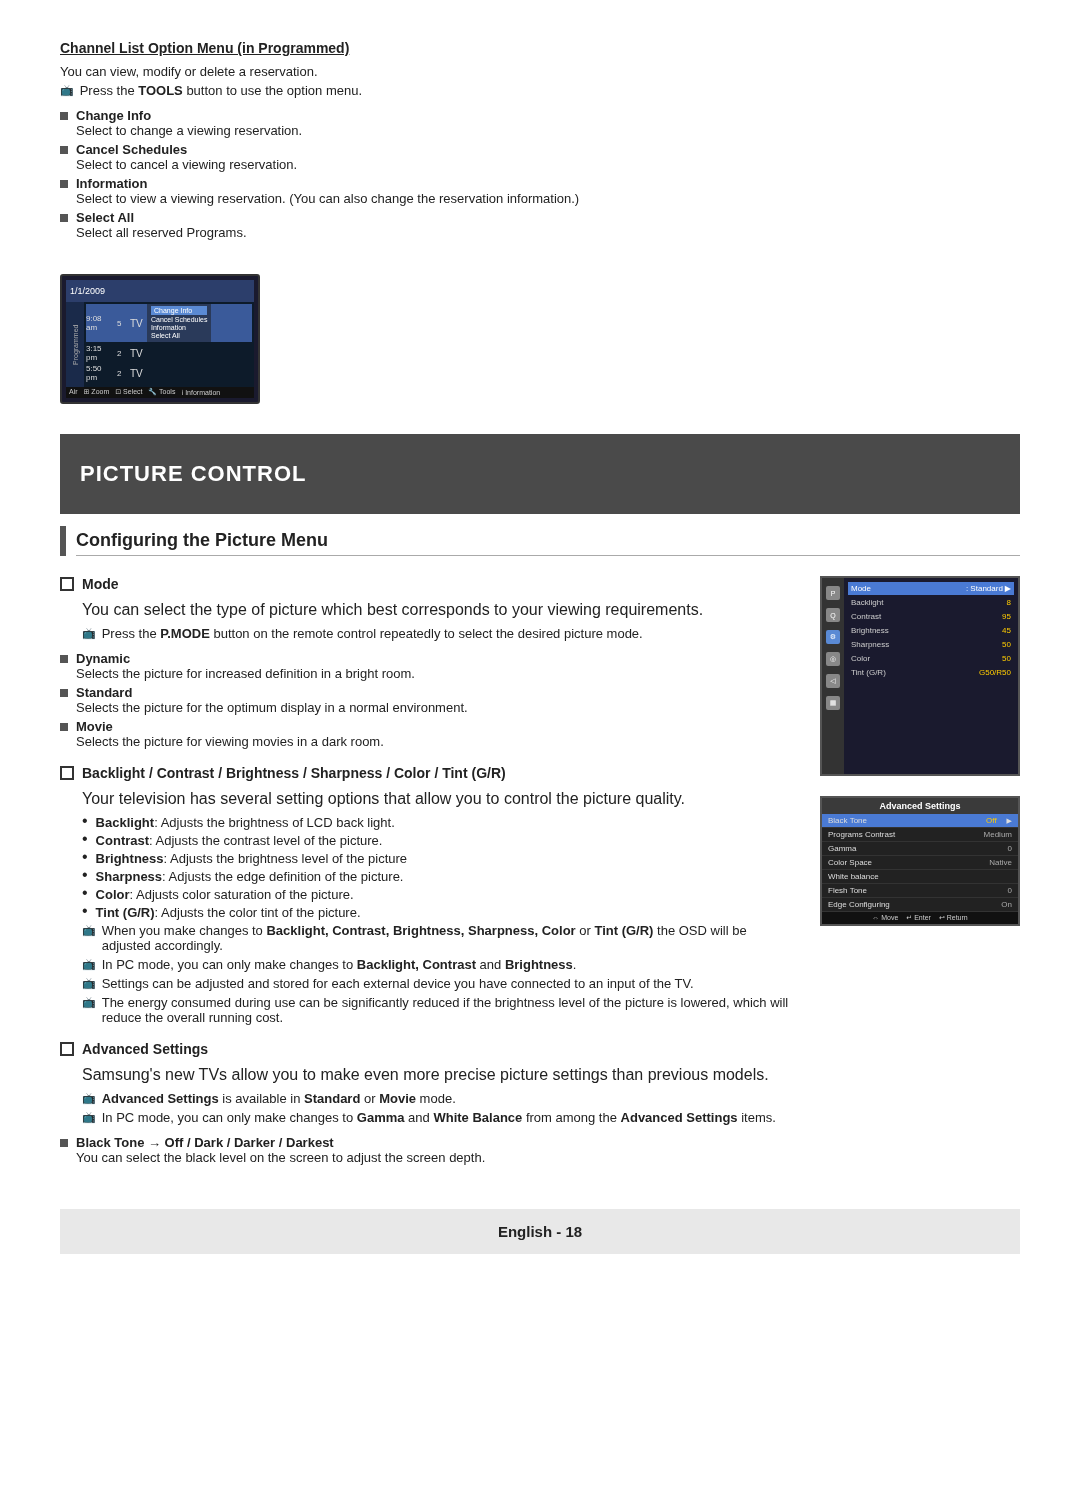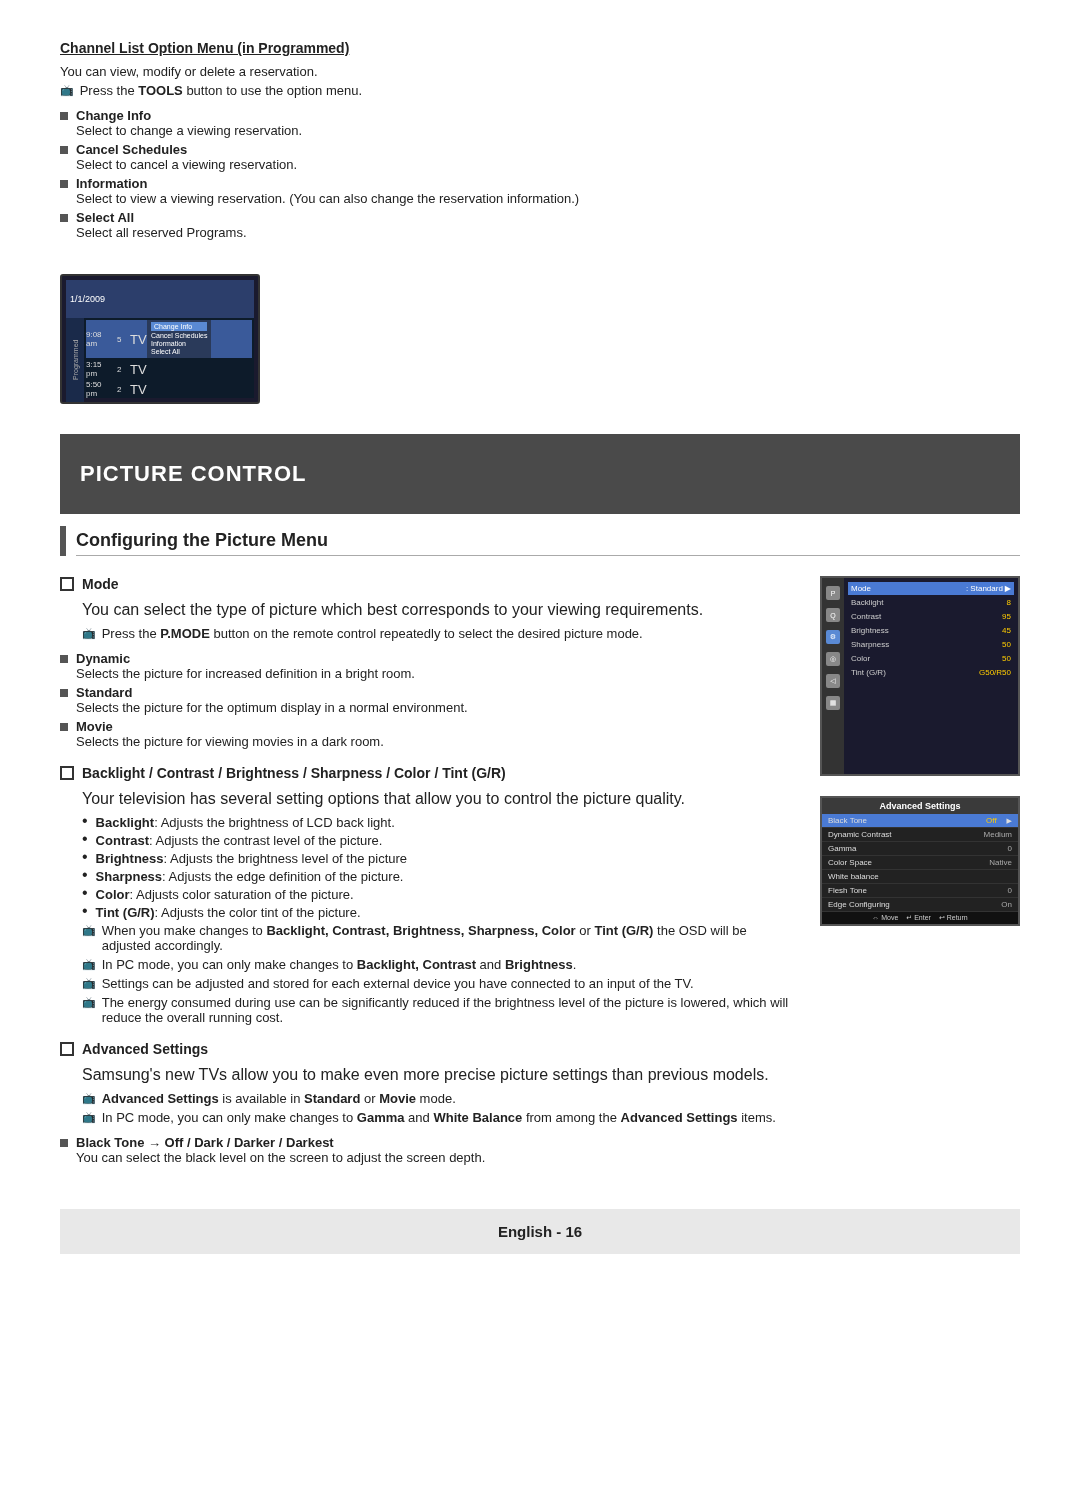--- a/index.html
+++ b/index.html
@@ -89,21 +89,21 @@
       background: #0d1b2a;
       width: 100%;
       height: 100%;
       display: flex;
       flex-direction: column;
     }
     .tv-header-bar {
       background: #2c3e6b;
       color: #fff;
       font-size: 9px;
-      padding: 14px 4px;
+      padding: 6px 4px;
       display: flex;
       justify-content: space-between;
     }
     .tv-content {
       display: flex;
       flex: 1;
     }
     .tv-sidebar {
       width: 18px;
       background: #1a2a4a;
@@ -126,21 +126,21 @@
       gap: 3px;
       margin-bottom: 2px;
       font-size: 8px;
       color: #ddd;
     }
     .tv-row.selected {
       background: #3a5a9a;
     }
     .tv-time { width: 28px; font-size: 8px; }
     .tv-ch { width: 10px; font-size: 8px; }
-    .tv-type { width: 14px; font-size: 13px; }
+    .tv-type { width: 14px; font-size: 10px; }
     .tv-menu-panel {
       background: #2a3a5a;
       padding: 2px 4px;
       font-size: 7px;
       color: #fff;
     }
     .tv-menu-item { margin-bottom: 1px; }
     .tv-bottom-bar {
       background: #111;
       color: #ccc;
@@ -609,21 +609,21 @@
     <div class="tv-advanced">
       <div class="tv-adv-header">Advanced Settings</div>
       <div class="tv-adv-row selected">
         <span class="adv-label">Black Tone</span>
         <span style="display:flex;align-items:center;gap:10px;">
           <span class="adv-value">Off</span>
           <span style="font-size:7px;">▶</span>
         </span>
       </div>
       <div class="tv-adv-row">
-        <span class="adv-label">Dynamic Contrast</span>
+        <span class="adv-label">Programs Contrast</span>
         <span class="adv-value">Medium</span>
       </div>
       <div class="tv-adv-row">
         <span class="adv-label">Gamma</span>
         <span class="adv-value">0</span>
       </div>
       <div class="tv-adv-row">
         <span class="adv-label">Color Space</span>
         <span class="adv-value">Native</span>
       </div>
@@ -643,14 +643,14 @@
         <span>⇔ Move</span>
         <span>↵ Enter</span>
         <span>↩ Return</span>
       </div>
     </div>
 
   </div>
 </div>
 
 <div class="footer">
-  <span>English - 16</span>
+  <span>English - 18</span>
 </div>
 
 </body></html>

